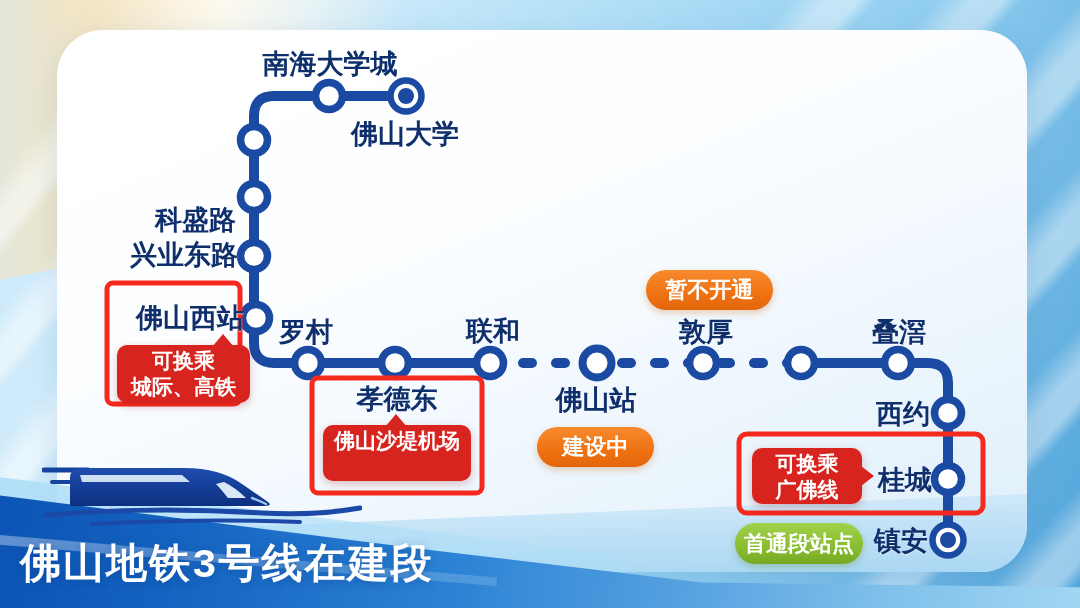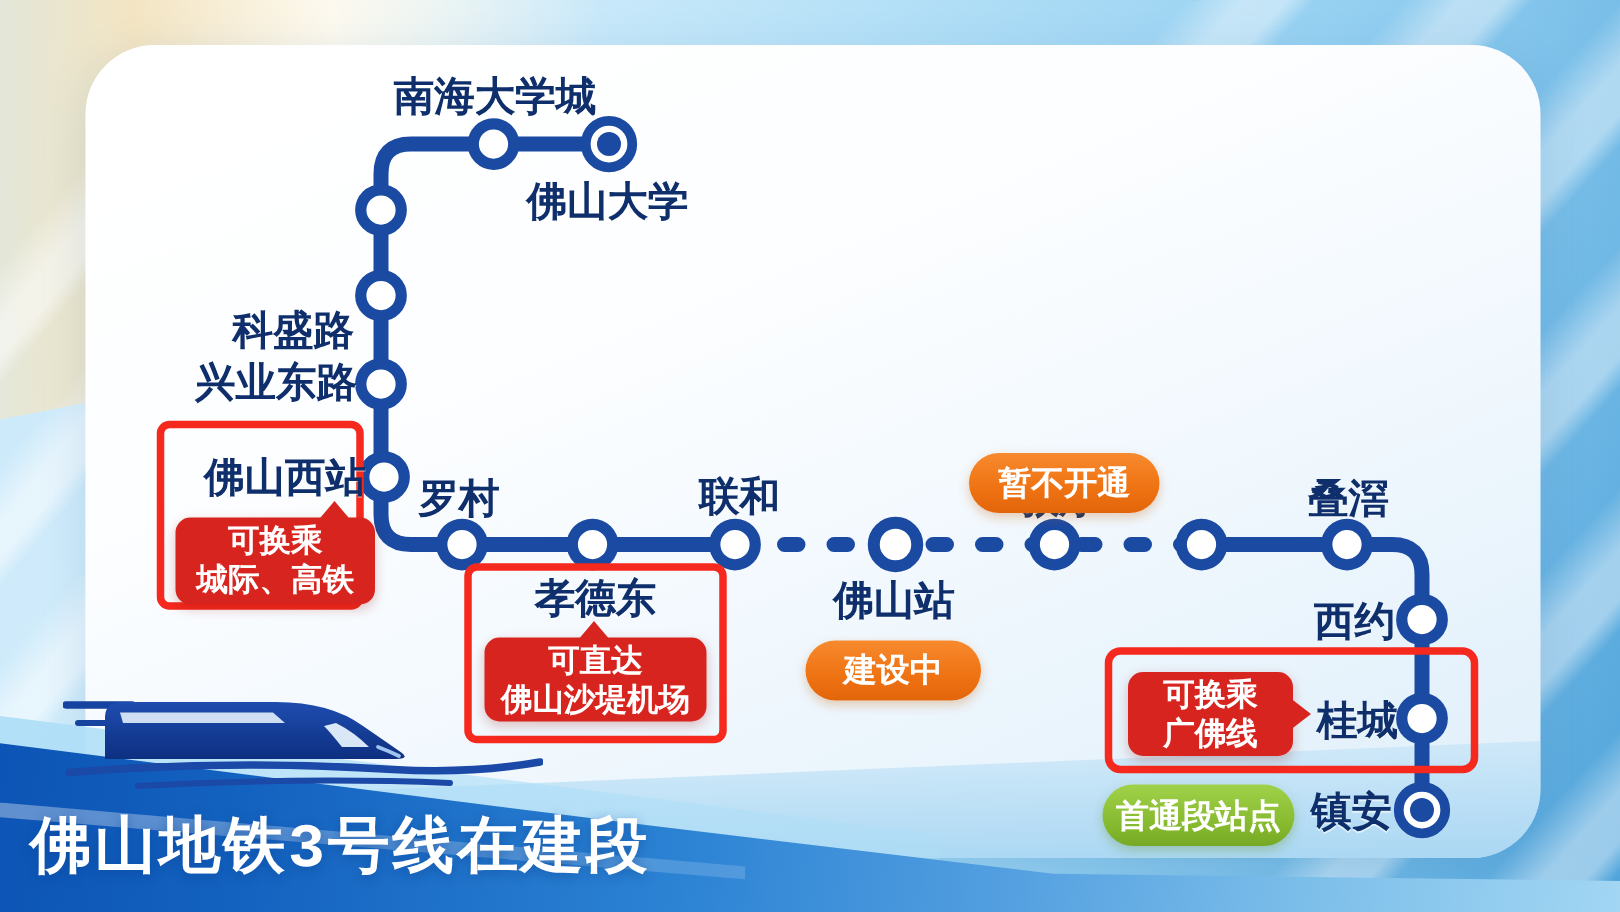--- a/index.html
+++ b/index.html
@@ -124,30 +124,29 @@
   <div class="slabel rightal" style="right:148px;top:480px;">桂城</div>
   <div class="slabel rightal" style="right:152px;top:541px;">镇安</div>
 
   <div class="callout" style="left:117px;top:345px;width:133px;height:58px;">
     <span class="tri-up" style="left:95px;"></span>
     <div>可换乘</div>
     <div>城际、高铁</div>
   </div>
   <div class="callout" style="left:323px;top:425px;width:148px;height:56px;">
     <span class="tri-up" style="left:62px;"></span>
-    <div>可直达</div>
     <div>佛山沙堤机场</div>
   </div>
   <div class="callout" style="left:752px;top:448px;width:110px;height:56px;">
     <span class="tri-right"></span>
     <div>可换乘</div>
     <div>广佛线</div>
   </div>
 
-  <div class="pill orange" style="left:646px;top:270px;width:127px;height:40px;margin-top:32px;">暂不开通</div>
+  <div class="pill orange" style="left:646px;top:270px;width:127px;height:40px;">暂不开通</div>
   <div class="pill orange" style="left:537px;top:427px;width:117px;height:40px;">建设中</div>
   <div class="pill green" style="left:735px;top:523px;width:128px;height:41px;">首通段站点</div>
 
   <div class="band-lite"></div>
   <div class="band"></div>
   <div class="band-glint"></div>
 
   <svg class="train" width="320" height="92" viewBox="0 0 320 92">
     <defs>
       <linearGradient id="tg" x1="0" y1="0" x2="0" y2="1">

